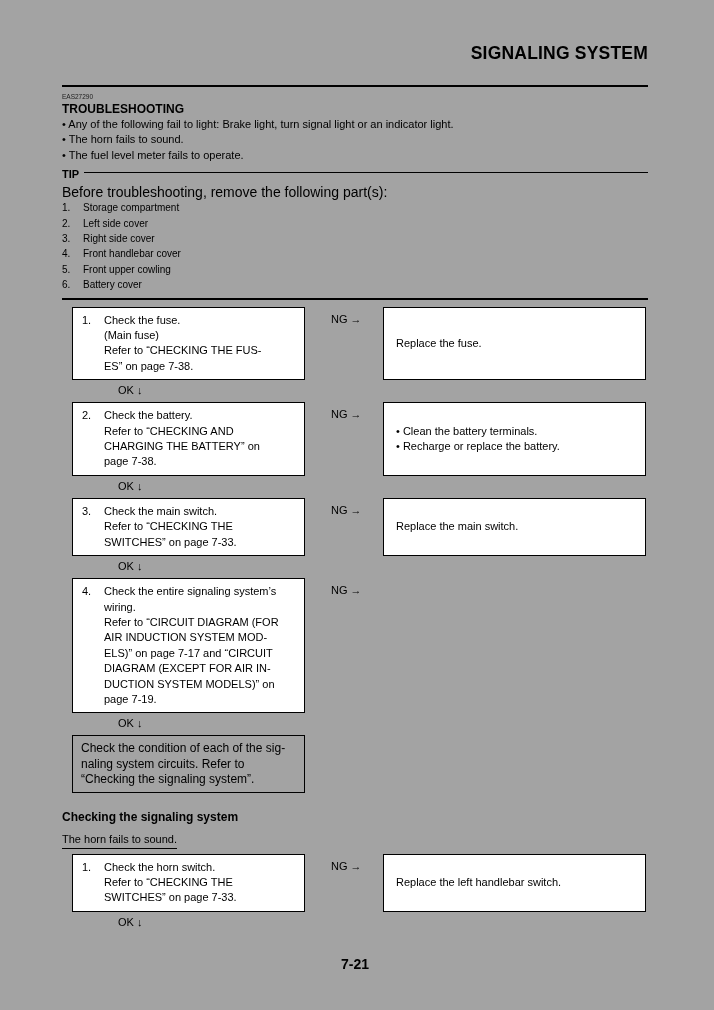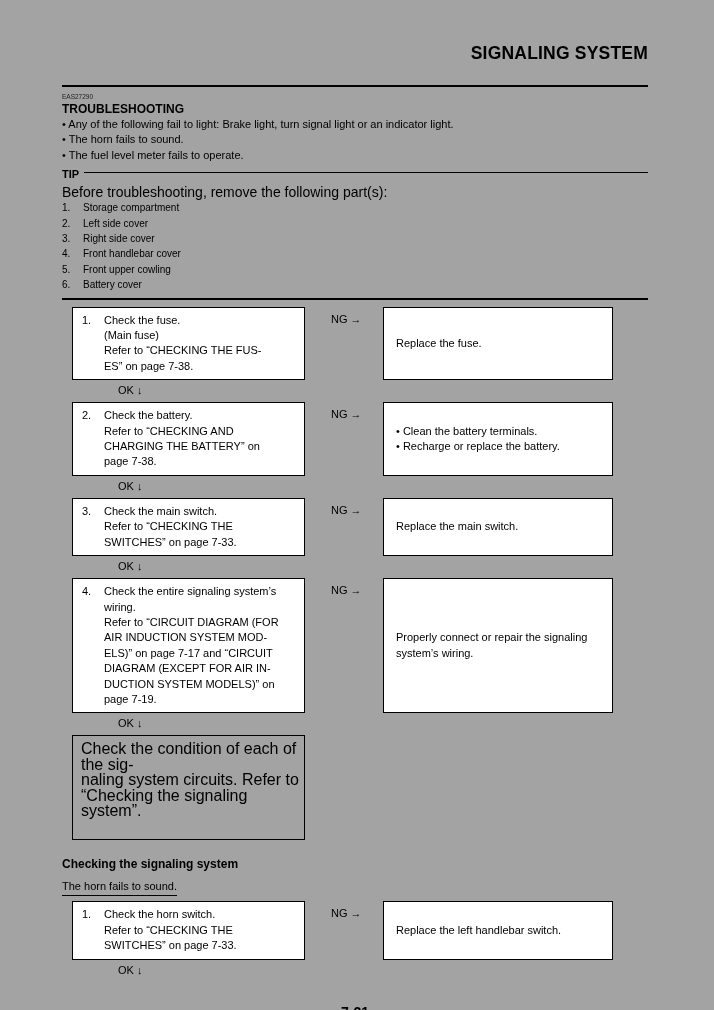--- a/index.html
+++ b/index.html
@@ -26,27 +26,27 @@
   .part .pnum { display:inline-block; width:21px; }
   .section-end-rule { margin-top:5px; border-top:2px solid #000; height:0; }
 
   .flow { margin-left:10px; margin-top:7px; font-size:11px; }
   .flow-row { display:flex; align-items:stretch; }
   .fbox { border:1.5px solid #000; box-sizing:border-box; background:#fff; }
   .fbox.left { width:233px; padding:5px 4px 5px 9px; display:flex; }
   .stepnum { flex:0 0 22px; width:22px; line-height:15.4px; }
   .fbody { flex:1; white-space:pre-line; line-height:15.4px; }
   .ngcol { width:78px; box-sizing:border-box; padding:5px 0 0 26px; line-height:15px; }
-  .fbox.right { width:230px; padding:4px 12px 4px 12px; display:flex;
+  .fbox.right { width:263px; padding:4px 12px 4px 12px; display:flex;
     flex-direction:column; justify-content:center; }
   .rbody { white-space:pre-line; line-height:15.4px; }
   .ok { margin:3px 0 4px 46px; height:15px; line-height:15px; font-size:11px; }
 
   .conclusion { border:1.5px solid #000; box-sizing:border-box; width:233px;
-    padding:5px 4px 21px 8px; white-space:pre-line; line-height:15.4px; font-size:16px; }
+    padding:5px 4px 4px 8px; white-space:pre-line; line-height:15.4px; font-size:12px; }
 
   .subsection-title { font-size:12px; font-weight:bold; margin-top:17px; line-height:15px; }
   .symptom-underlined { display:inline-block; font-size:11px; margin-top:8px;
     border-bottom:1.2px solid #000; padding-bottom:2px; line-height:13px; }
   .flow.second { margin-top:5px; }
 
   .page-number { text-align:center; font-weight:bold; font-size:14px;
     margin-top:26px; line-height:16px; }
 </style>
 </head>
@@ -137,24 +137,20 @@
           <div class="fbody">Check the entire signaling system’s
 wiring.
 Refer to “CIRCUIT DIAGRAM (FOR
 AIR INDUCTION SYSTEM MOD-
 ELS)” on page 7-17 and “CIRCUIT
 DIAGRAM (EXCEPT FOR AIR IN-
 DUCTION SYSTEM MODELS)” on
 page 7-19.</div>
         </div>
         <div class="ngcol">NG →</div>
-        <div class="fbox right">
-          <div class="rbody">Properly connect or repair the signaling
-system’s wiring.</div>
-        </div>
       </div>
       <div class="ok">OK ↓</div>
 
       <div class="conclusion">Check the condition of each of the sig-
 naling system circuits. Refer to
 “Checking the signaling system”.</div>
     </div>
 
     <div class="subsection-title">Checking the signaling system</div>
     <div>

